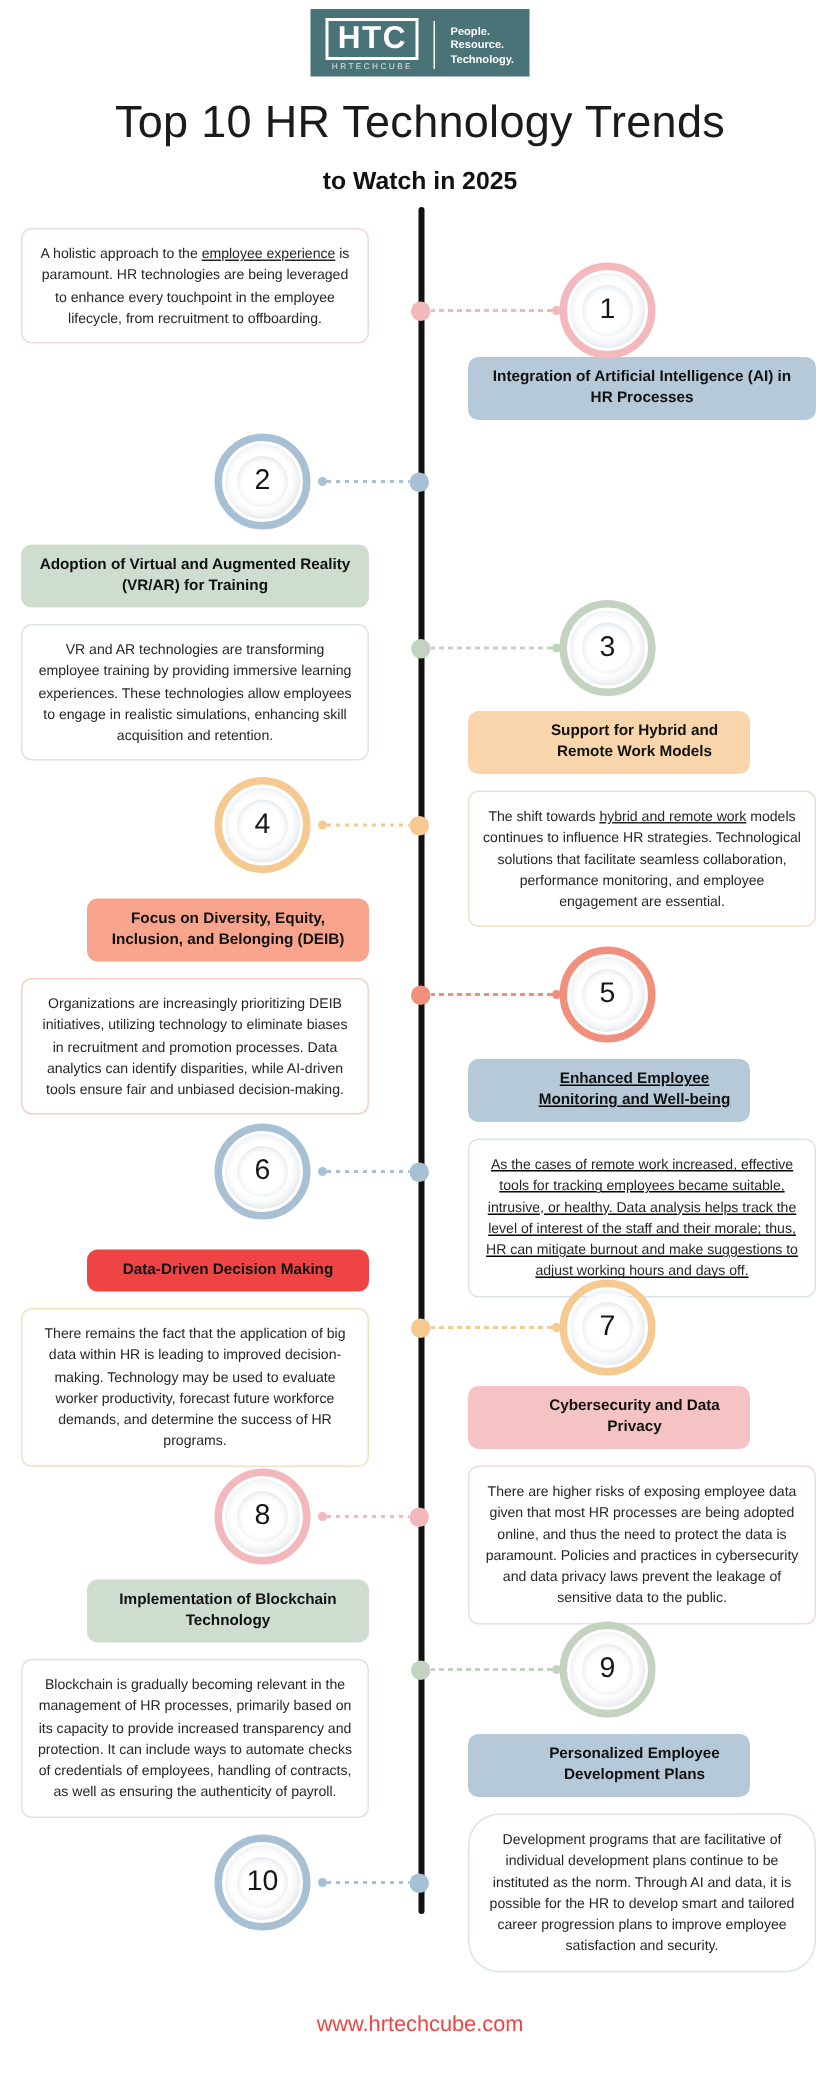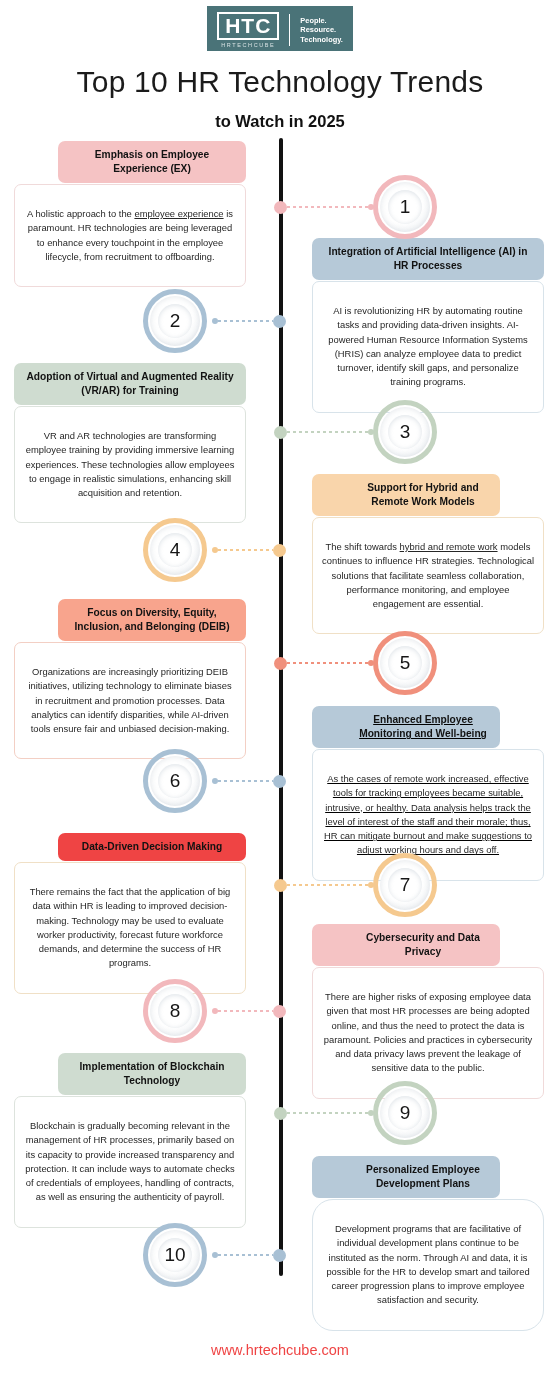--- a/index.html
+++ b/index.html
@@ -100,25 +100,25 @@
     color: #121212;
     width: 100%;
   }
   .badge.indent-l { width: 188px; margin-left: 44px; }
   .badge.indent-r { width: 188px; margin-right: 28px; padding-left: 44px; }
 
   .body {
     background: #ffffff;
     border: 1px solid #e5d8d8;
     border-radius: 7px;
-    padding: 22px 9px;
+    padding: 9px 9px;
     font-size: 9.4px;
     line-height: 14.3px;
     color: #262626;
-    margin-top: 1px;
+    margin-top: 11px;
     text-align: center;
   }
   .body u { text-decoration: underline; }
 
   
   .circle {
     position: absolute;
     width: 64px;
     height: 64px;
     border-radius: 50%;
@@ -191,35 +191,33 @@
   </div>
 </div>
 
 <div class="title">Top 10 HR Technology Trends</div>
 <div class="subtitle">to Watch in 2025</div>
 
 <div class="timeline" style="background: rgb(17, 17, 17);"></div>
 <div class="board" id="board">
     <div class="card right" style="top: 97px;">
       <div class="badge" style="background: rgb(182, 201, 216);">Integration of Artificial Intelligence (AI) in HR Processes</div>
-      <div class="body" style="border-color: rgb(216, 227, 234);">AI is revolutionizing HR by automating routine tasks and providing data-driven insights. AI-powered Human Resource Information Systems (HRIS) can analyze employee data to predict turnover, identify skill gaps, and personalize training programs.</div>
     </div>
     <div class="circle" style="top: 34px; left: 373px;">
       <div class="ring" style="border-color: rgb(242, 184, 188);"></div>
       <div class="inner"></div>
       <div class="inner2"></div>
       <div class="num">1</div>
     </div>
     <div class="conn" style="top: 59px; color: rgb(242, 184, 188); left: 274px; width: 100px;">
       <div class="dot-big" style="background: rgb(242, 184, 188);"></div>
       <div class="dash"></div>
       <div class="dot-sm" style="background: rgb(242, 184, 188);"></div>
     </div>
     <div class="card left" style="top: 0px;">
-      <div class="badge indent-l" style="background: rgb(245, 195, 196);">Emphasis on Employee Experience (EX)</div>
       <div class="body" style="border-color: rgb(240, 218, 218);">A holistic approach to the <u>employee experience</u> is paramount. HR technologies are being leveraged to enhance every touchpoint in the employee lifecycle, from recruitment to offboarding.</div>
     </div>
     <div class="circle" style="top: 148px; left: 143px;">
       <div class="ring" style="border-color: rgb(168, 192, 212);"></div>
       <div class="inner"></div>
       <div class="inner2"></div>
       <div class="num">2</div>
     </div>
     <div class="conn" style="top: 173px; color: rgb(168, 192, 212); left: 212px; width: 74px;">
       <div class="dot-sm" style="background: rgb(168, 192, 212);"></div>

